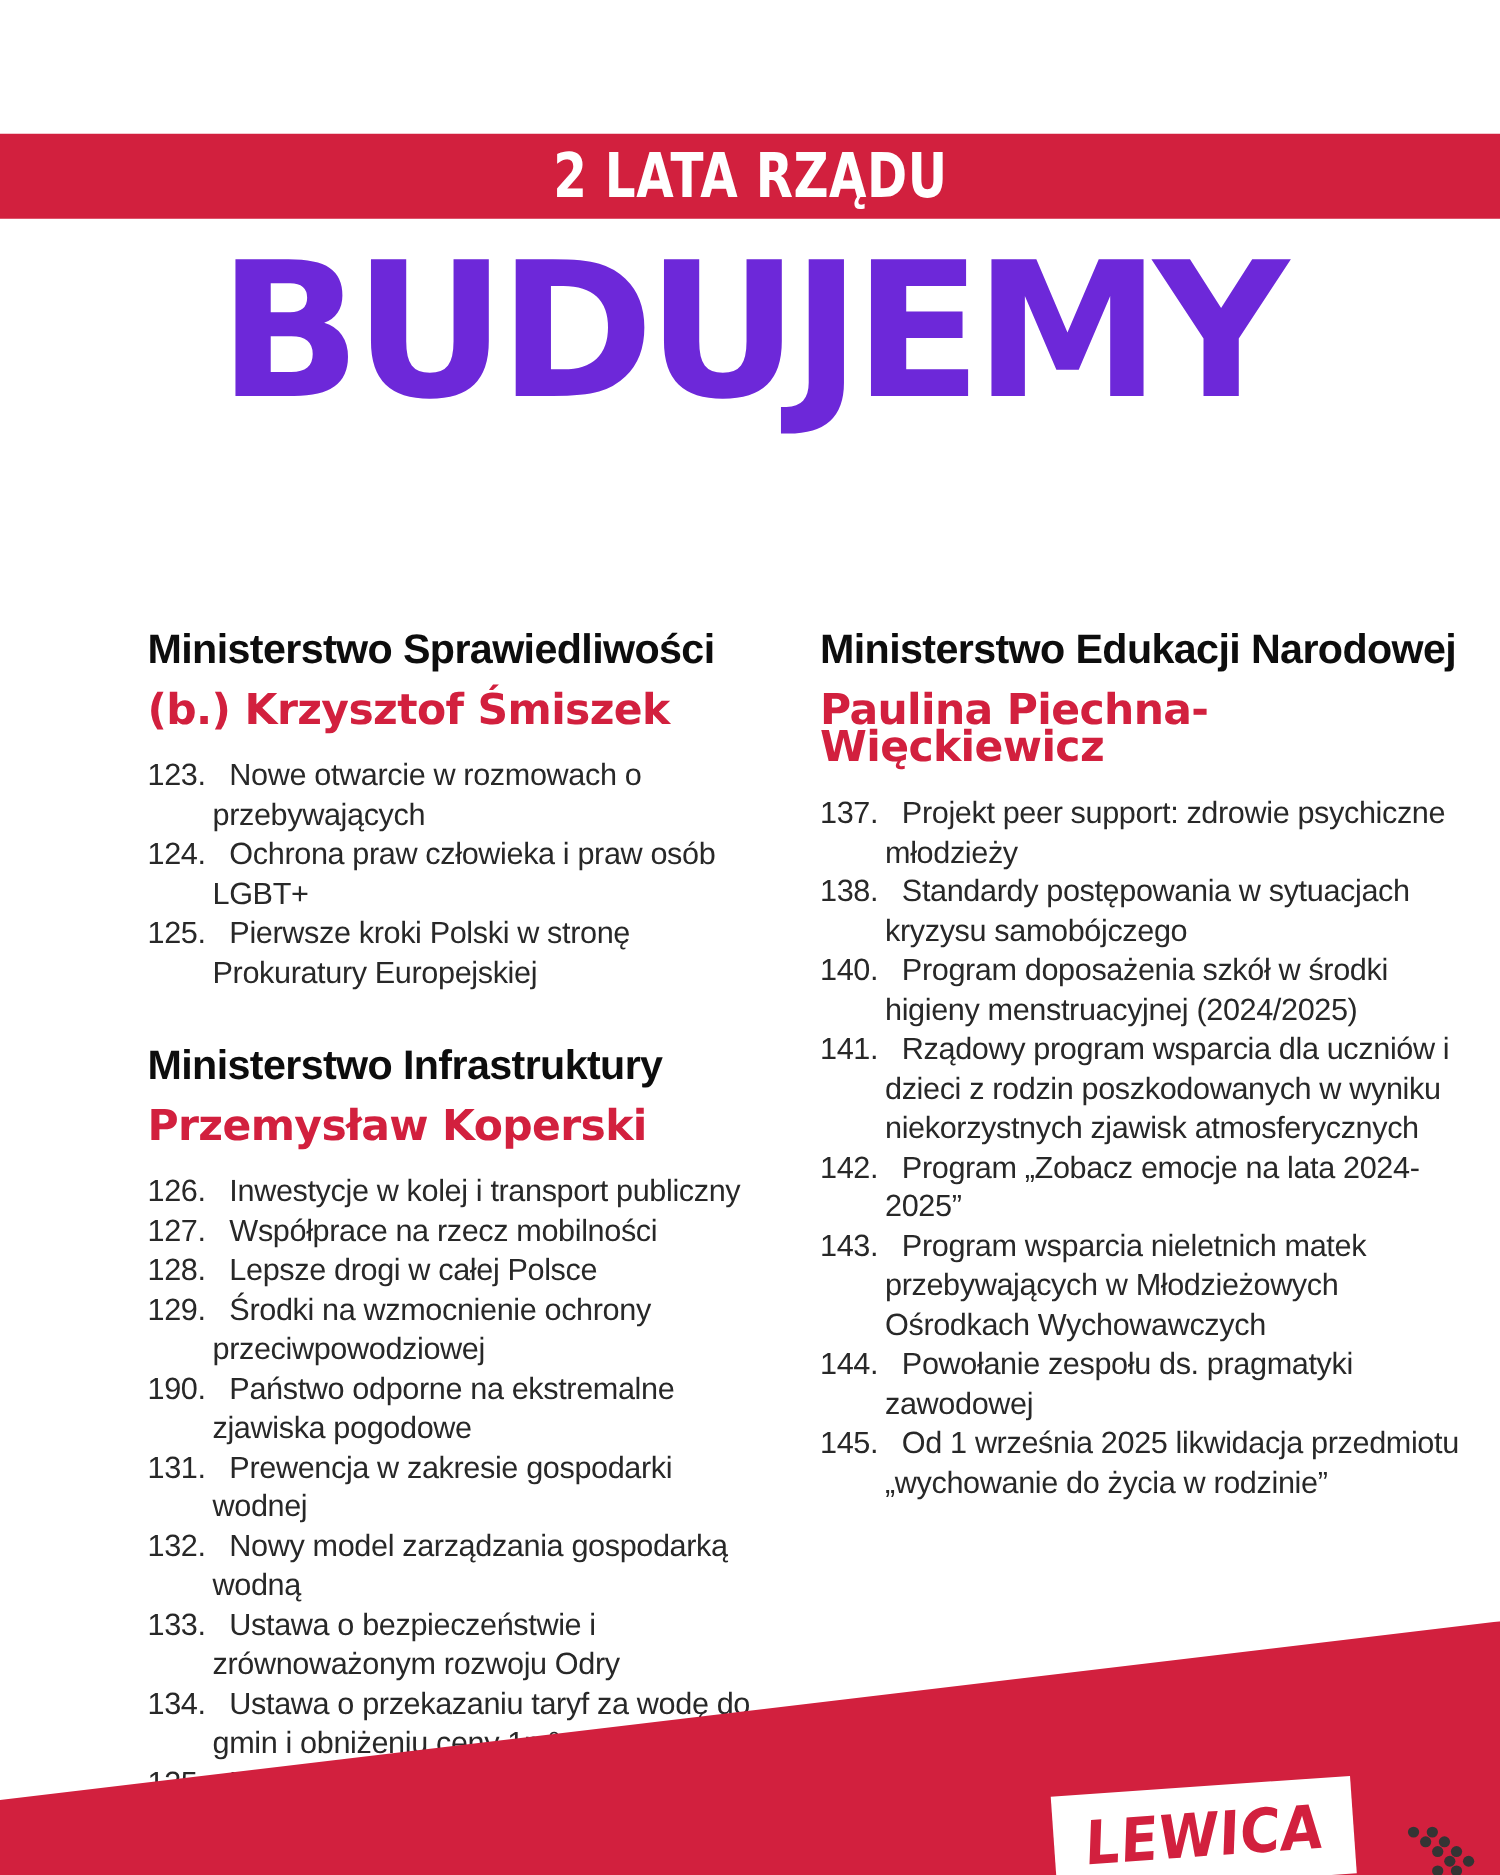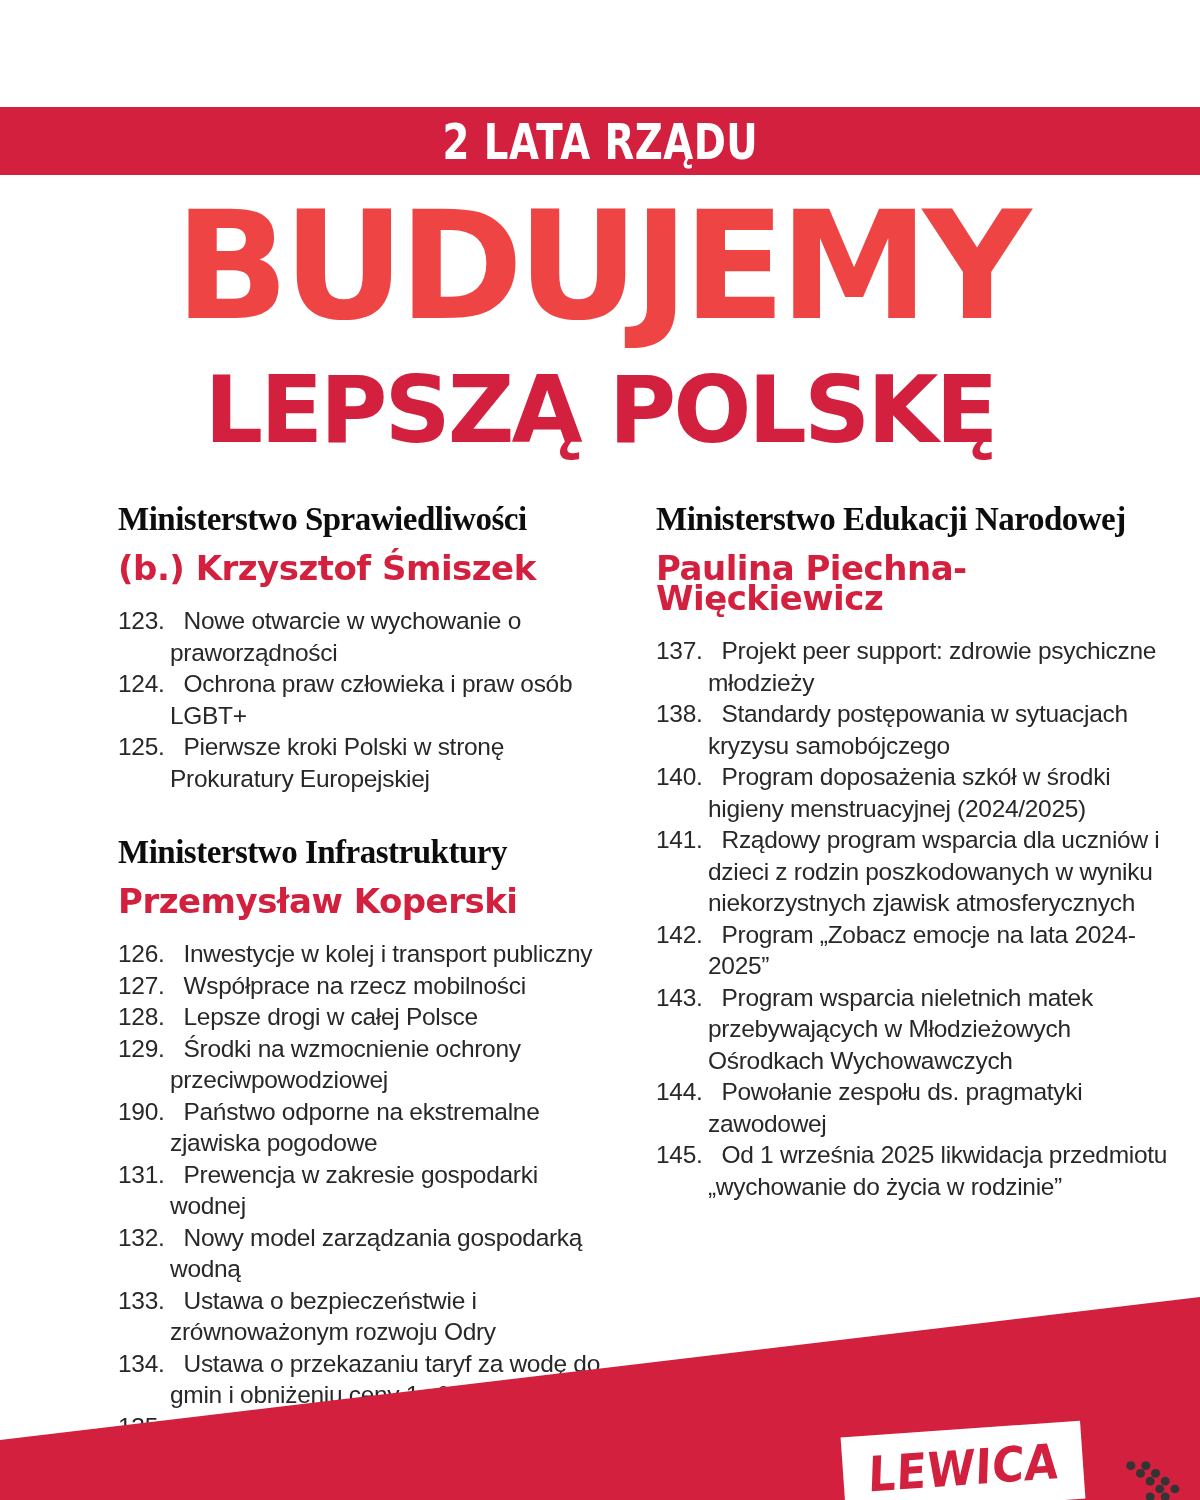--- a/index.html
+++ b/index.html
@@ -17,38 +17,38 @@
     background:#d2203e;display:flex;align-items:center;justify-content:center;
   }
   .top-banner span{
     color:#ffffff;font-family:"DejaVu Sans",sans-serif;font-weight:bold;
     font-size:44px;letter-spacing:0.5px;transform:scale(0.88,1.12);
     white-space:nowrap;
   }
   
   .title-1{
     position:absolute;left:0;top:142px;width:1200px;margin:0;
-    text-align:center;color:#ef4444;
+    text-align:center;color:#6d28d9;
     font-family:"DejaVu Sans",sans-serif;font-weight:bold;
     font-size:150px;line-height:158px;letter-spacing:-6px;
   }
   .title-2{
     position:absolute;left:0;top:312px;width:1200px;margin:0;
     text-align:center;color:#d2203e;
     font-family:"DejaVu Sans",sans-serif;font-weight:bold;
     font-size:92px;line-height:108px;letter-spacing:-3px;
   }
   
   .col{position:absolute;top:452px;}
   .col-left{left:118px;width:500px;}
   .col-right{left:656px;width:532px;}
   .ministry-section + .ministry-section{margin-top:36px;}
   .ministry-title{
     margin:0;color:#0d0d0d;
-    font-family:Liberation Serif, serif;font-weight:bold;
+    font-family:Liberation Sans, sans-serif;font-weight:bold;
     font-size:33px;line-height:44px;letter-spacing:-0.5px;
   }
   .minister-name{
     margin-top:12px;color:#d2203e;
     font-family:"DejaVu Sans",sans-serif;font-weight:bold;
     font-size:34px;line-height:30px;letter-spacing:-0.5px;
   }
   .items{margin-top:22px;}
   .item{
     color:#282828;font-size:24.5px;line-height:31.5px;
@@ -79,29 +79,28 @@
 </head>
 <body>
 
 <div class="page">
 
   <div class="top-banner">
     <span>2 LATA RZĄDU</span>
   </div>
 
   <h1 class="title-1">BUDUJEMY</h1>
-  <h1 class="title-2">LEPSZĄ POLSKĘ</h1>
 
   <div class="col col-left">
     <section class="ministry-section">
       <h2 class="ministry-title">Ministerstwo Sprawiedliwości</h2>
       <div class="minister-name">(b.) Krzysztof Śmiszek</div>
       <div class="items">
   <div class="item">
-    <span class="num">123.</span><span class="txt">Nowe otwarcie w wychowanie o praworządności</span>
+    <span class="num">123.</span><span class="txt">Nowe otwarcie w rozmowach o przebywających</span>
   </div>
 
   <div class="item">
     <span class="num">124.</span><span class="txt">Ochrona praw człowieka i praw osób LGBT+</span>
   </div>
 
   <div class="item">
     <span class="num">125.</span><span class="txt">Pierwsze kroki Polski w stronę Prokuratury Europejskiej</span>
   </div>
 </div>

